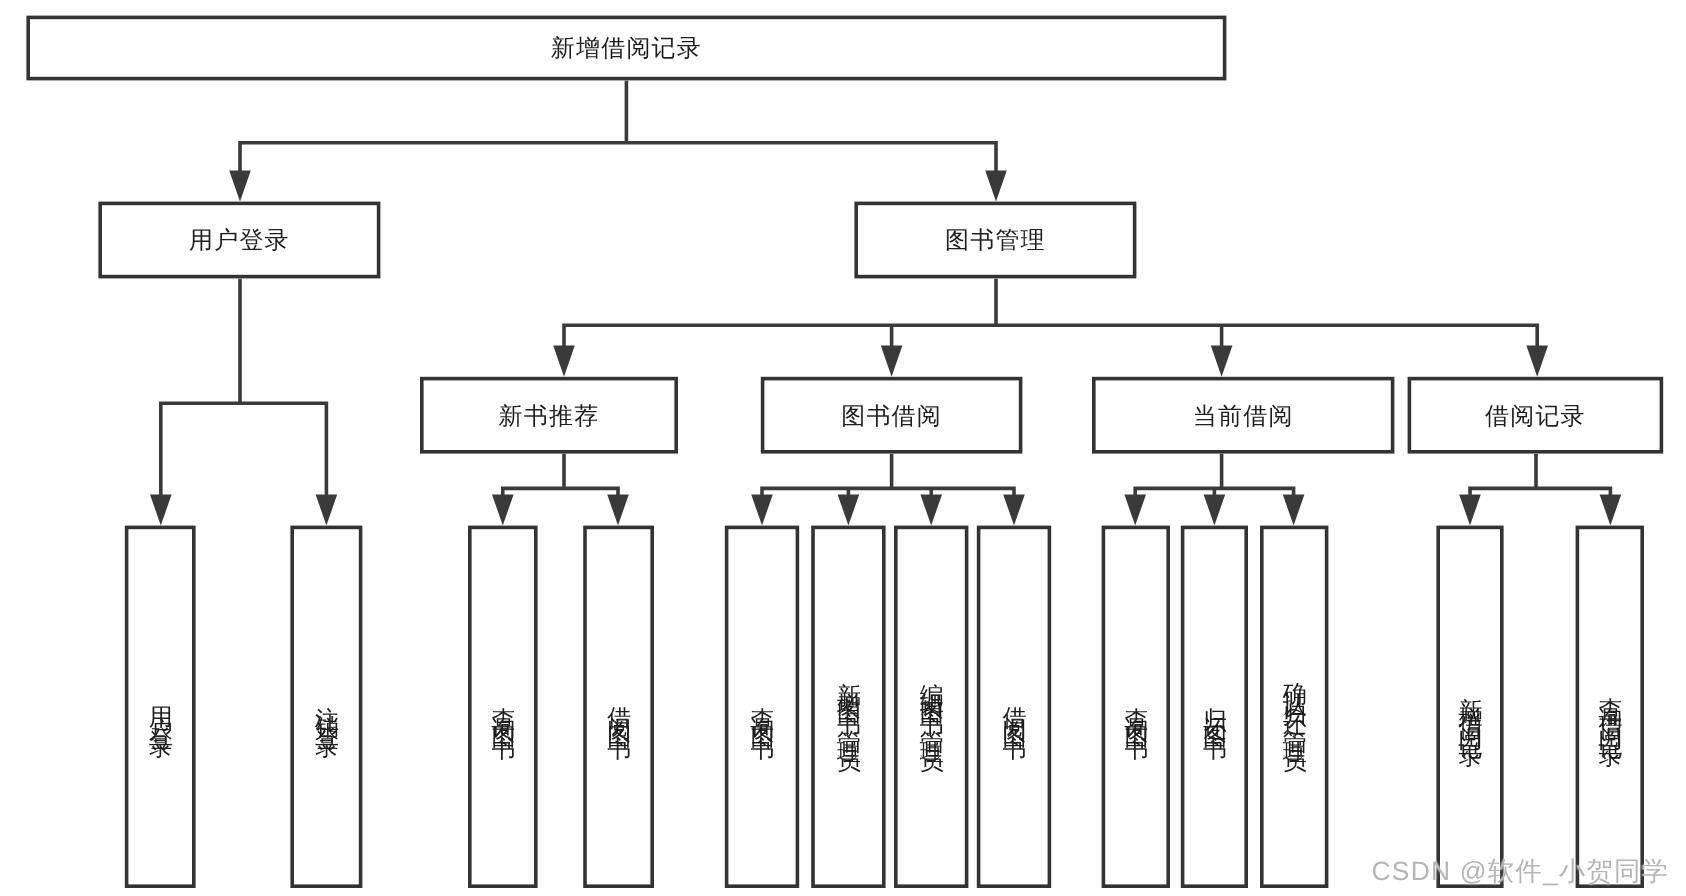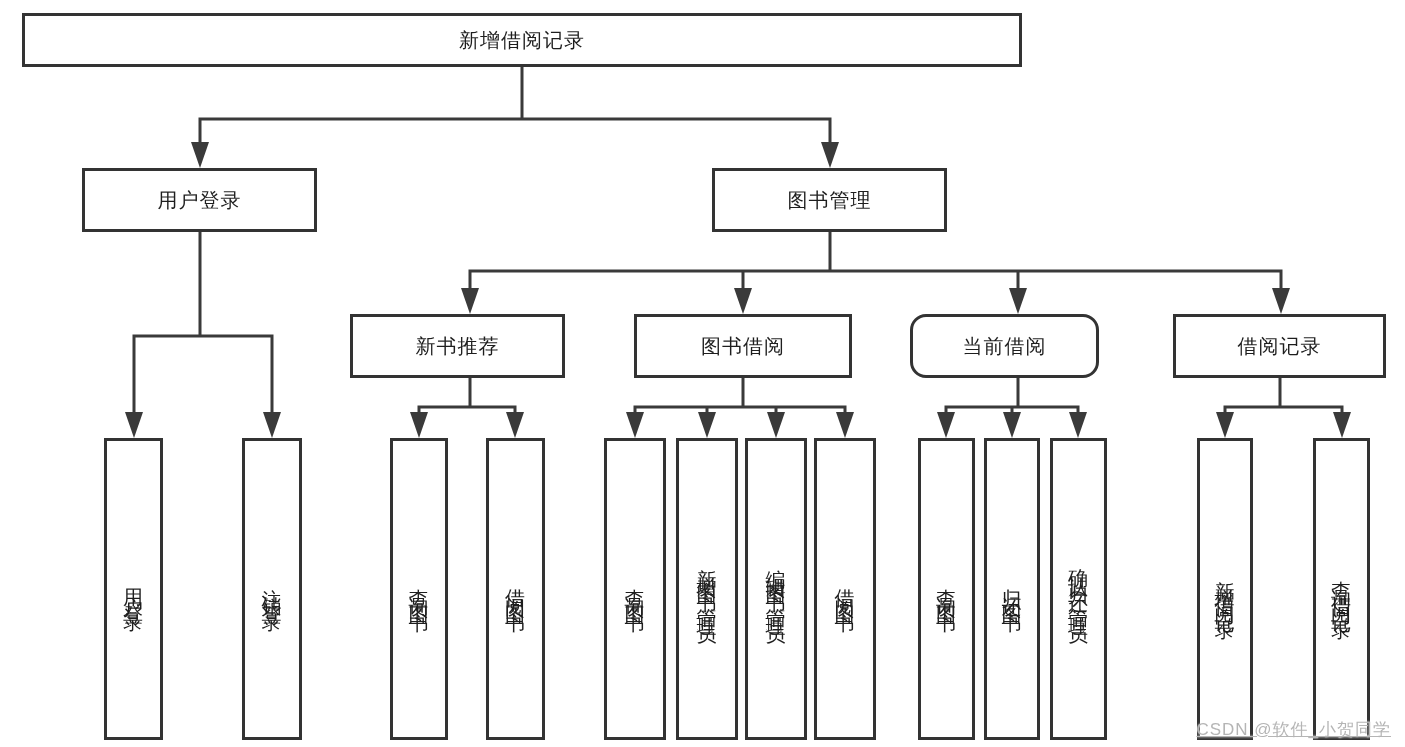--- a/index.html
+++ b/index.html
@@ -35,27 +35,26 @@
   .v{
     writing-mode:vertical-rl;
     text-orientation:mixed;
     letter-spacing:8px;
     line-height:1;
     white-space:normal;
   }
   .watermark{
     position:absolute;
     right:14px;bottom:6px;
-    font-size:17px;
+    font-size:22px;
     color:var(--watermark);
     letter-spacing:1px;
     text-shadow:0 0 2px #ffffff;
     z-index:5;
     white-space:nowrap;
-    text-decoration:underline;
   }
 </style>
 </head>
 <body>
 
 <div class="stage">
 
   <svg width="1405" height="747" viewBox="0 0 1405 747" aria-hidden="true">
     <defs>
       <polygon id="ah" class="ah" points="-9,-26 9,-26 0,0"></polygon>
@@ -96,21 +95,21 @@
     <use href="#ah" x="1342" y="438"></use>
   </svg>
 
   <div class="box" style="left:22px;top:13px;width:1000px;height:54px;">新增借阅记录</div>
 
   <div class="box" style="left:82px;top:168px;width:235px;height:64px;">用户登录</div>
   <div class="box" style="left:712px;top:168px;width:235px;height:64px;">图书管理</div>
 
   <div class="box" style="left:350px;top:314px;width:215px;height:64px;">新书推荐</div>
   <div class="box" style="left:634px;top:314px;width:218px;height:64px;text-align:right;">图书借阅</div>
-  <div class="box" style="left:910px;top:314px;width:189px;height:64px;border-radius:16px;">当前借阅</div>
+  <div class="box" style="left:910px;top:314px;width:252px;height:64px;">当前借阅</div>
   <div class="box" style="left:1173px;top:314px;width:213px;height:64px;">借阅记录</div>
 
   <div class="box v" style="left:104px;top:438px;width:59px;height:302px;">用户登录</div>
   <div class="box v" style="left:242px;top:438px;width:60px;height:302px;">注销登录</div>
 
   <div class="box v" style="left:390px;top:438px;width:58px;height:302px;">查询图书</div>
   <div class="box v" style="left:486px;top:438px;width:59px;height:302px;">借阅图书</div>
 
   <div class="box v" style="left:604px;top:438px;width:62px;height:302px;">查询图书</div>
   <div class="box v" style="left:676px;top:438px;width:62px;height:302px;">新增图书（管理员）</div>

